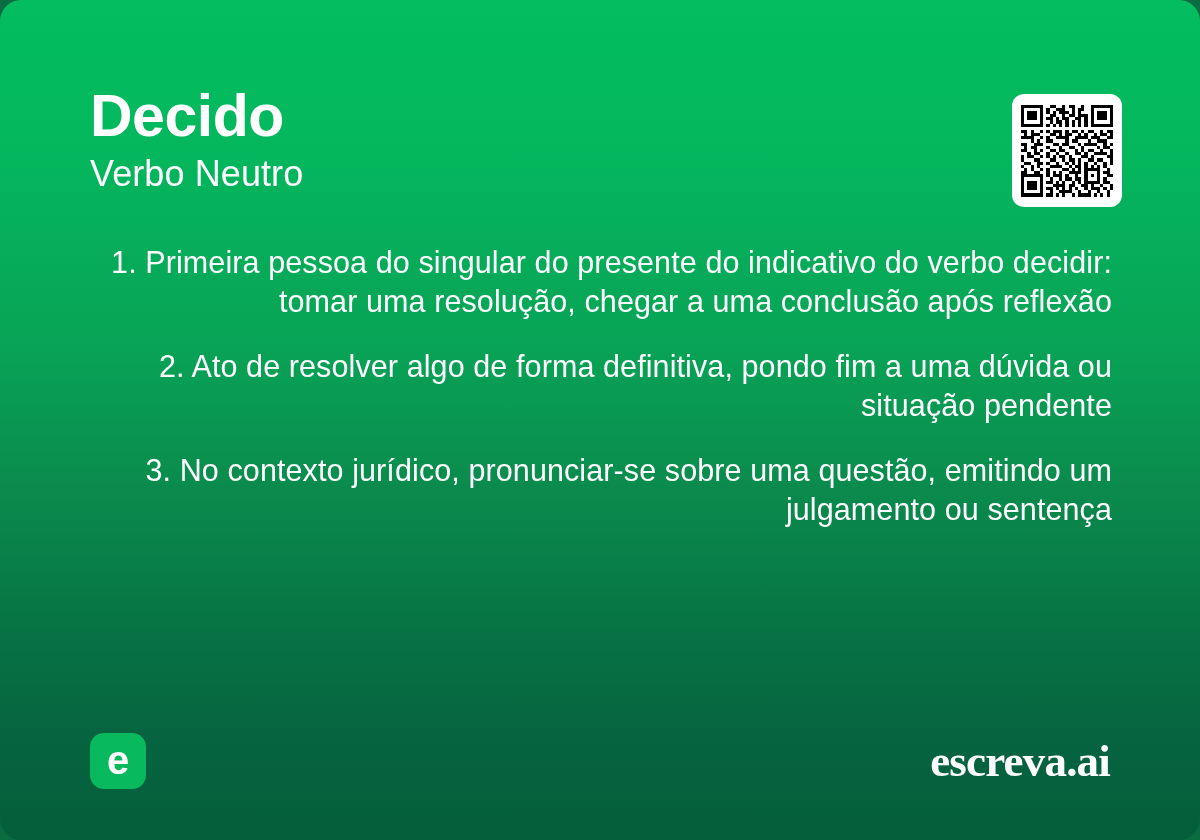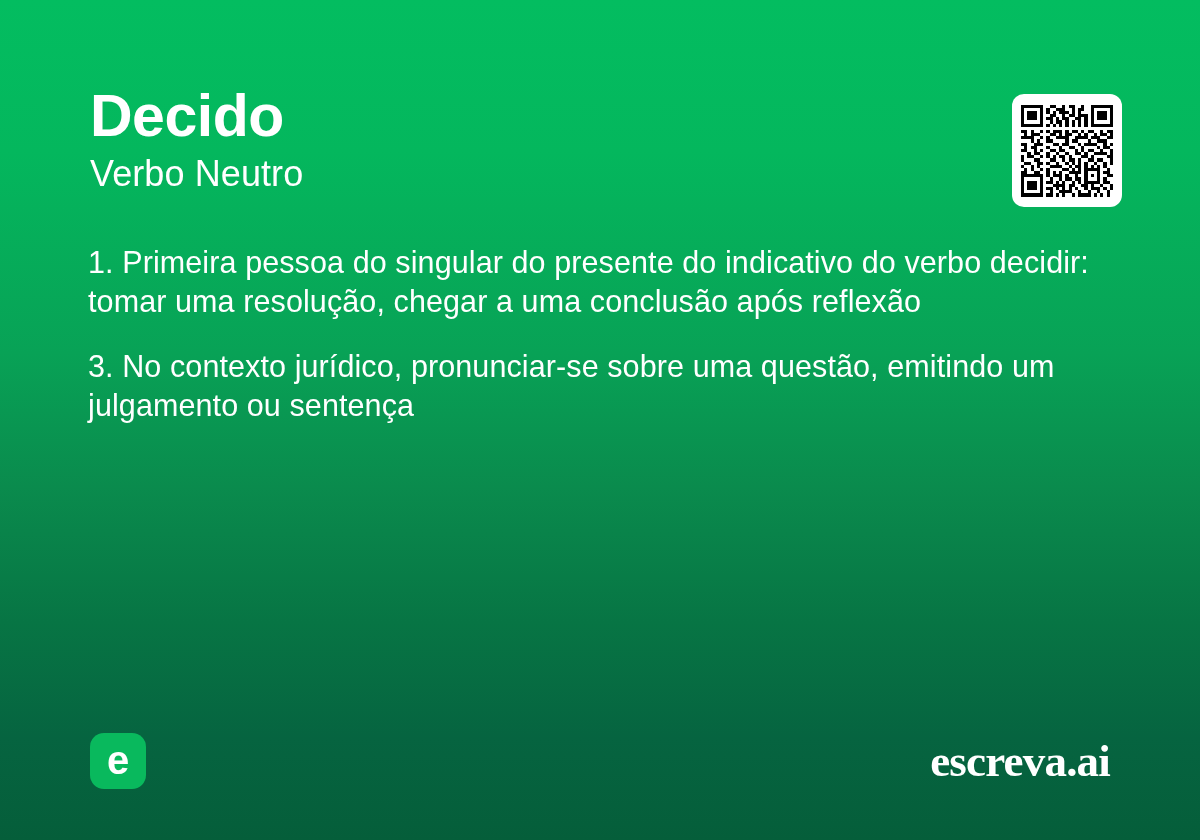--- a/index.html
+++ b/index.html
@@ -17,20 +17,21 @@
     overflow: hidden;
     background: linear-gradient(180deg,
         #03bd60 0%,
         #04b75d 18%,
         #08a256 42%,
         #0a8b4d 58%,
         #077544 74%,
         #066440 88%,
         #055e3a 100%);
     font-family: "Liberation Sans", "DejaVu Sans", sans-serif;
+    border-radius: 21px;
     -webkit-font-smoothing: antialiased;
   }
 
   
   .header {
     position: absolute;
     left: 90px;
     top: 86px;
     right: 90px;
   }
@@ -74,20 +75,21 @@
     width: 1024px;
   }
 
   .definition {
     margin: 0 0 26px 0;
     font-size: 30.5px;
     line-height: 1.28;
     font-weight: 400;
     letter-spacing: 0.1px;
     color: #ffffff;
+    text-align: right;
   }
   .definition:last-child { margin-bottom: 0; }
 
   
   .footer {
     position: absolute;
     left: 90px;
     right: 90px;
     bottom: 50px;
     height: 58px;
@@ -362,20 +364,21 @@
           <rect x="16" y="28" width="1" height="1"></rect>
         <rect x="19" y="28" width="2" height="1"></rect>
           <rect x="23" y="28" width="1" height="1"></rect>
         <rect x="25" y="28" width="1" height="1"></rect>
       </g>
     </svg>
   </div>
 
   <div class="definitions">
     <p class="definition">1. Primeira pessoa do singular do presente do indicativo do verbo decidir: tomar uma resolução, chegar a uma conclusão após reflexão</p>
+    <p class="definition">2. Ato de resolver algo de forma definitiva, pondo fim a uma dúvida ou situação pendente</p>
     <p class="definition">3. No contexto jurídico, pronunciar-se sobre uma questão, emitindo um julgamento ou sentença</p>
   </div>
 
   <div class="footer">
     <div class="brand-badge">
       <span>e</span>
     </div>
     <div class="brand-wordmark">escreva.ai</div>
   </div>
 

